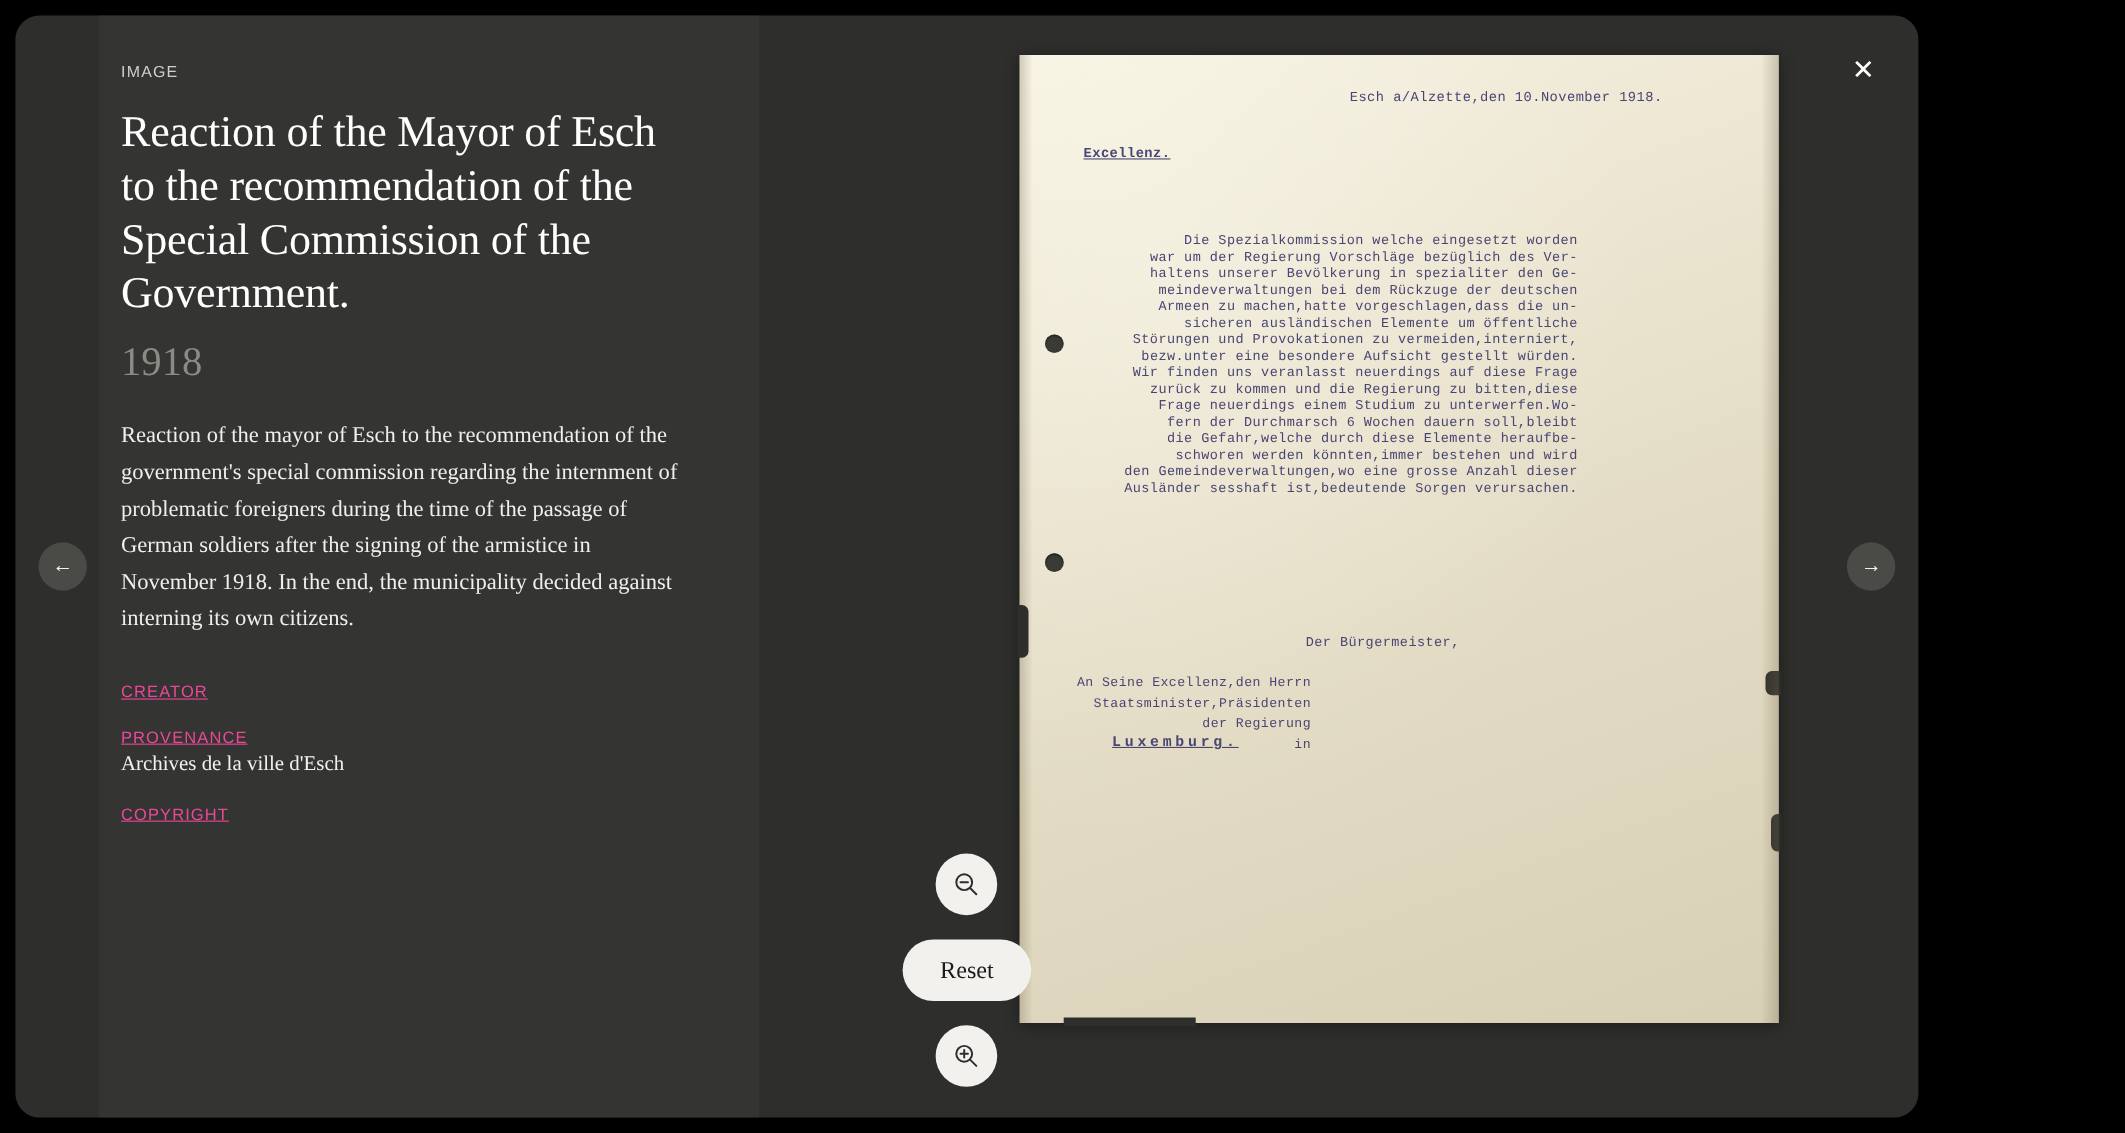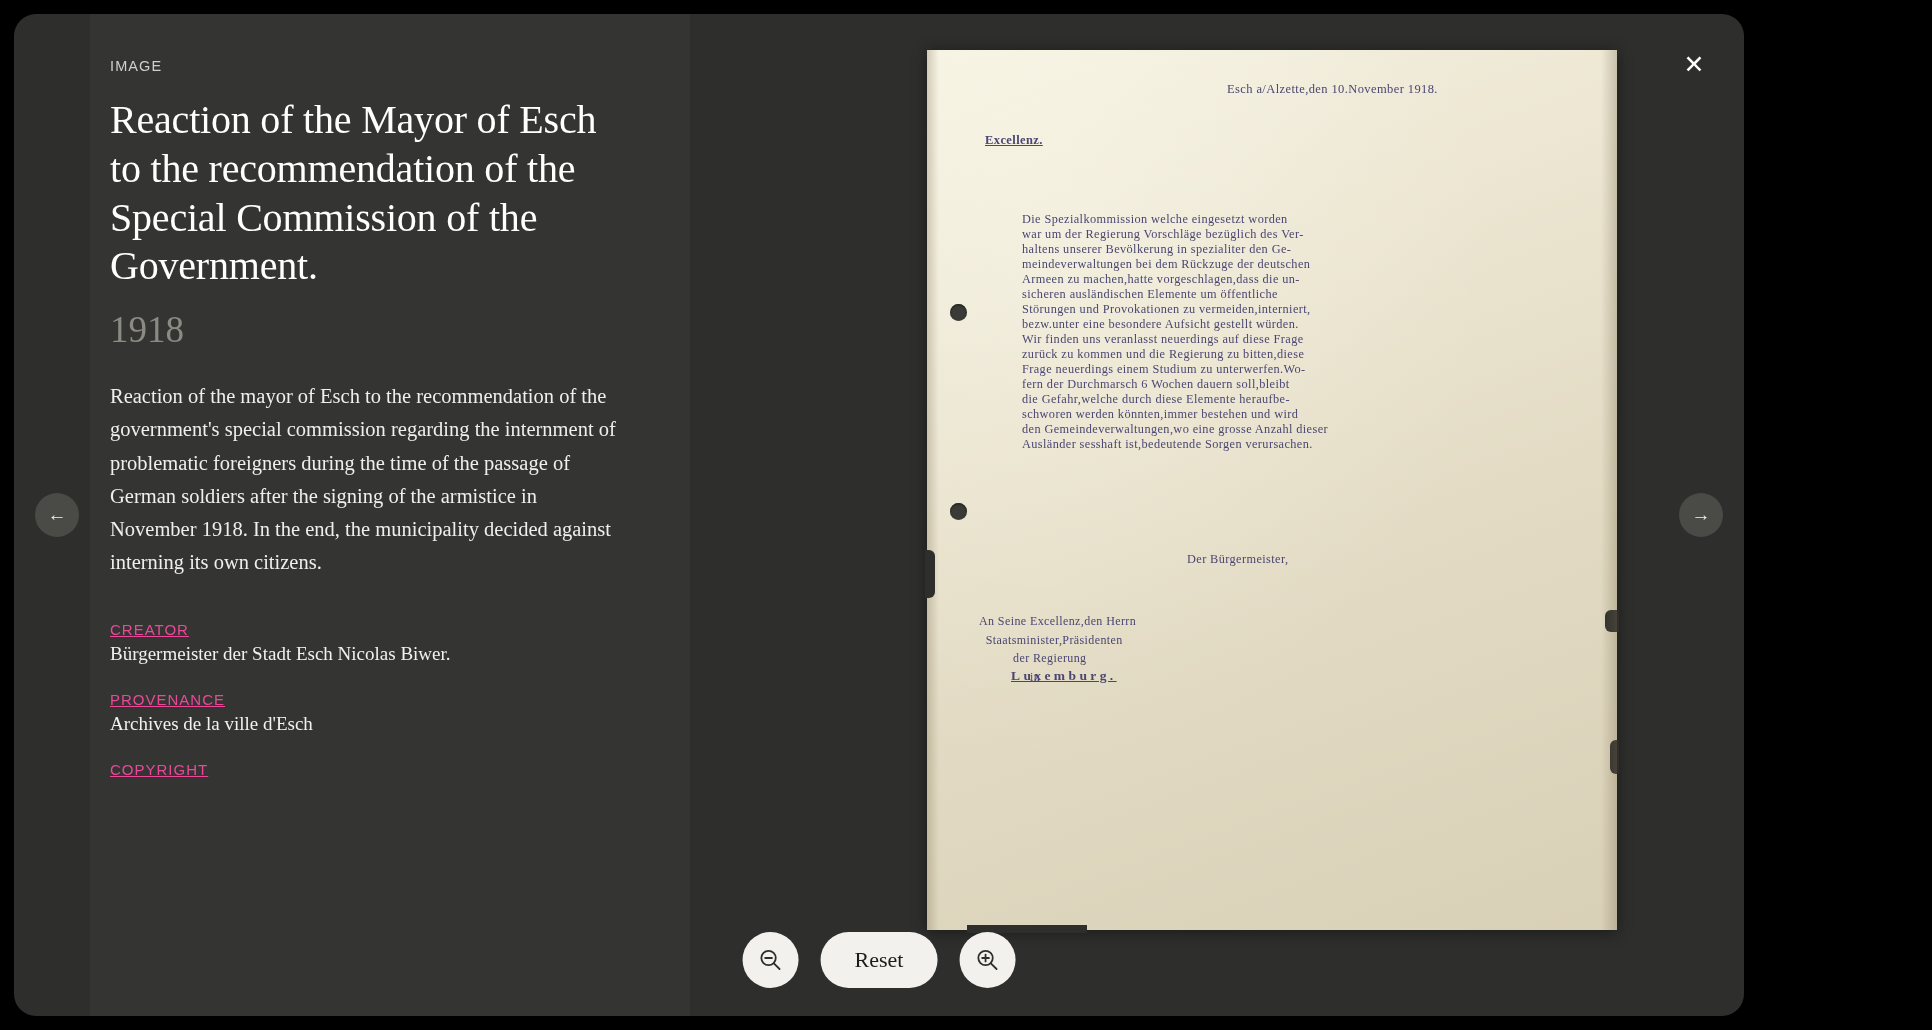--- a/index.html
+++ b/index.html
@@ -162,24 +162,25 @@
     height: 17px;
     border-radius: 50%;
     background: #3a3a36;
     box-shadow: inset 0 1px 2px rgba(0,0,0,0.6);
   }
   .hole-1 { left: 23px; top: 254px; }
   .hole-2 { left: 23px; top: 453px; }
 
   .typed {
     position: absolute;
-    font-family: Liberation Serif, serif;
+    font-family: Liberation Mono, monospace;
     color: #4a4673;
     white-space: pre;
     letter-spacing: 0.4px;
+    text-align: right;
   }
 
   .t-date {
     left: 300px;
     top: 32px;
     font-size: 12.5px;
   }
   .t-abschrift {
     left: 58px;
     top: 83px;
@@ -188,21 +189,21 @@
     font-weight: 700;
   }
   .t-body {
     left: 95px;
     top: 162px;
     font-size: 12.3px;
     line-height: 15px;
   }
   .t-sign {
     left: 260px;
-    top: 502px;
+    top: 527px;
     font-size: 12.3px;
   }
   .t-address {
     left: 52px;
     top: 562px;
     font-size: 12px;
     line-height: 18.6px;
   }
   .t-lux {
     left: 84px;
@@ -253,20 +254,21 @@
 
   
   .zoom-toolbar {
     position: absolute;
     left: 50%;
     transform: translateX(-50%);
     bottom: 28px;
     display: flex;
     align-items: center;
     gap: 22px;
+    flex-direction: column;
   }
   .round-btn {
     width: 56px;
     height: 56px;
     border-radius: 50%;
     background: #f2f1ee;
     color: #2e2e2c;
     display: flex;
     align-items: center;
     justify-content: center;
@@ -295,21 +297,20 @@
   <div class="viewer">
 
     <aside class="info-panel">
       <p class="eyebrow">IMAGE</p>
       <h1 class="record-title">Reaction of the Mayor of Esch to the recommendation of the Special Commission of the Government.</h1>
       <div class="record-year">1918</div>
       <p class="record-desc">Reaction of the mayor of Esch to the recommendation of the government's special commission regarding the internment of problematic foreigners during the time of the passage of German soldiers after the signing of the armistice in November 1918. In the end, the municipality decided against interning its own citizens.</p>
 
       <div class="meta-block">
         <p class="meta-label">CREATOR</p>
-        <p class="meta-value">Bürgermeister der Stadt Esch Nicolas Biwer.</p>
       </div>
 
       <div class="meta-block">
         <p class="meta-label">PROVENANCE</p>
         <p class="meta-value">Archives de la ville d'Esch</p>
       </div>
 
       <div class="meta-block">
         <p class="meta-label">COPYRIGHT</p>
       </div>

